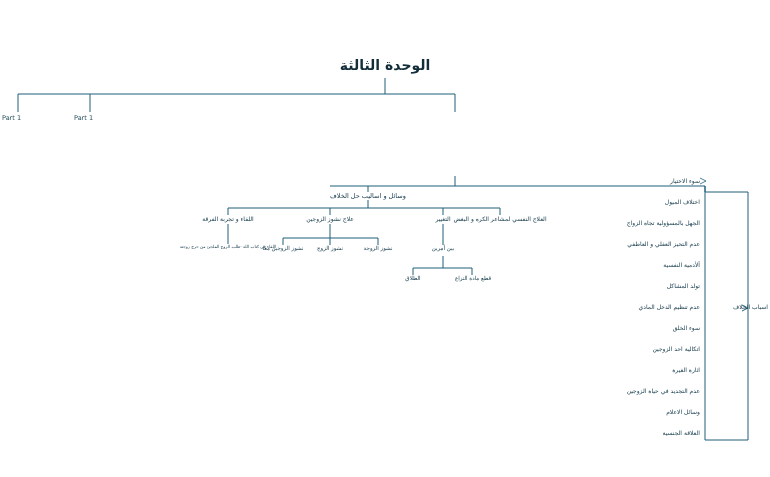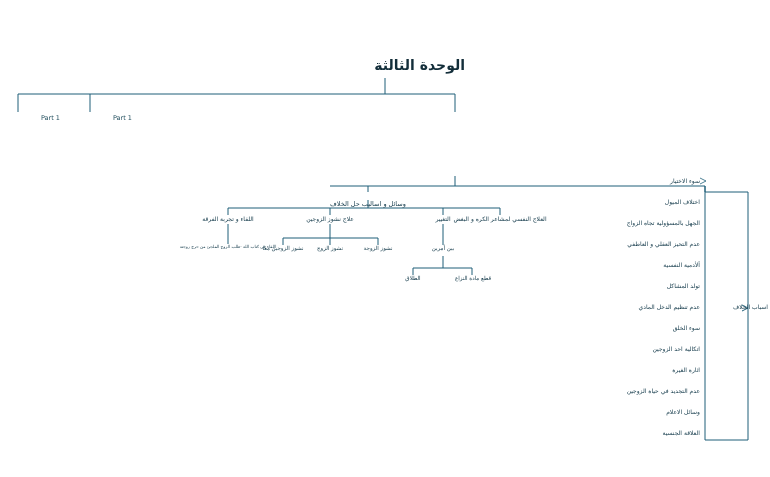--- a/index.html
+++ b/index.html
@@ -39,22 +39,21 @@
   .mainbox {
     font-size: 8.5px;
     font-weight: 700;
     color: #163643;
     line-height: 1.5;
   }
   .part {
     font-size: 6.5px;
     color: #24505f;
     direction: ltr;
-    text-align: right;
-    margin-left: 24px;
+    text-align: left;
   }
   .lvl2 {
     font-size: 6.5px;
     color: #1b4050;
   }
   .lvl3 {
     font-size: 6px;
     color: #1b4050;
   }
   .lvl4 {
@@ -132,27 +131,27 @@
 
       <path d="M748,308 L742,305 M748,308 L742,311"></path>
 
       <path d="M705,186 L705,440"></path>
     </g>
     <g fill="none" stroke="#1f5f78" stroke-width="0.8">
       <path d="M706,181 L700,178 M706,181 L700,184"></path>
     </g>
   </svg>
 
-  <div class="node root" style="left:305px; top:56px; width:160px;text-align:right;">الوحدة الثالثة</div>
+  <div class="node root" style="left:305px; top:56px; width:160px;">الوحدة الثالثة</div>
 
   <div class="node part" style="left:2px; top:114px; width:34px;">Part 1</div>
   <div class="node part" style="left:74px; top:114px; width:34px;">Part 1</div>
 
 
-  <div class="node lvl2" style="left:308px; top:200px; width:120px;">وسائل و اساليب حل الخلاف</div>
+  <div class="node lvl2" style="left:308px; top:192px; width:120px;">وسائل و اساليب حل الخلاف</div>
 
   <div class="node lvl3" style="left:186px; top:215px; width:84px;">اللقاء و تجربة الفرقة</div>
   <div class="node lvl3" style="left:289px; top:215px; width:82px;">علاج نشوز الزوجين</div>
   <div class="node lvl3" style="left:420px; top:215px; width:46px;">التغيير</div>
   <div class="node lvl3" style="left:434px; top:215px; width:132px;">العلاج النفسي لمشاعر الكره و البغض</div>
 
   <div class="node tiny" style="left:138px; top:244px; width:180px;">اللقاء في كتاب الله -طلب الزوج الملجئ من حرج زوجته</div>
 
   <div class="node lvl4" style="left:252px; top:245px; width:62px;">نشوز الزوجين معا</div>
   <div class="node lvl4" style="left:305px; top:245px; width:50px;">نشوز الزوج</div>

